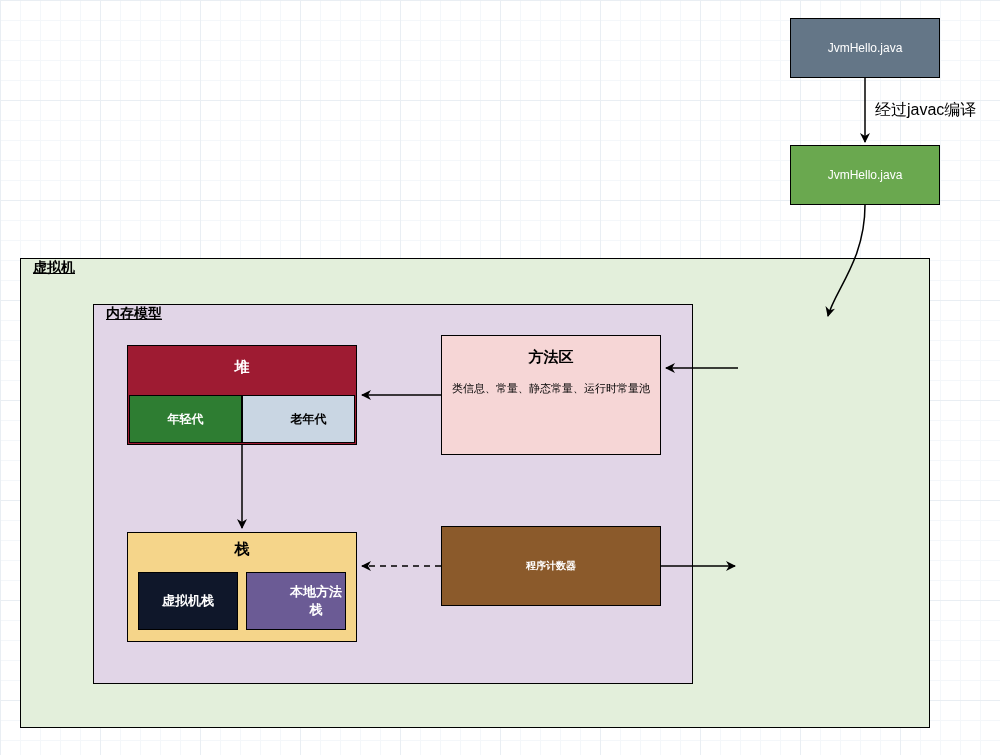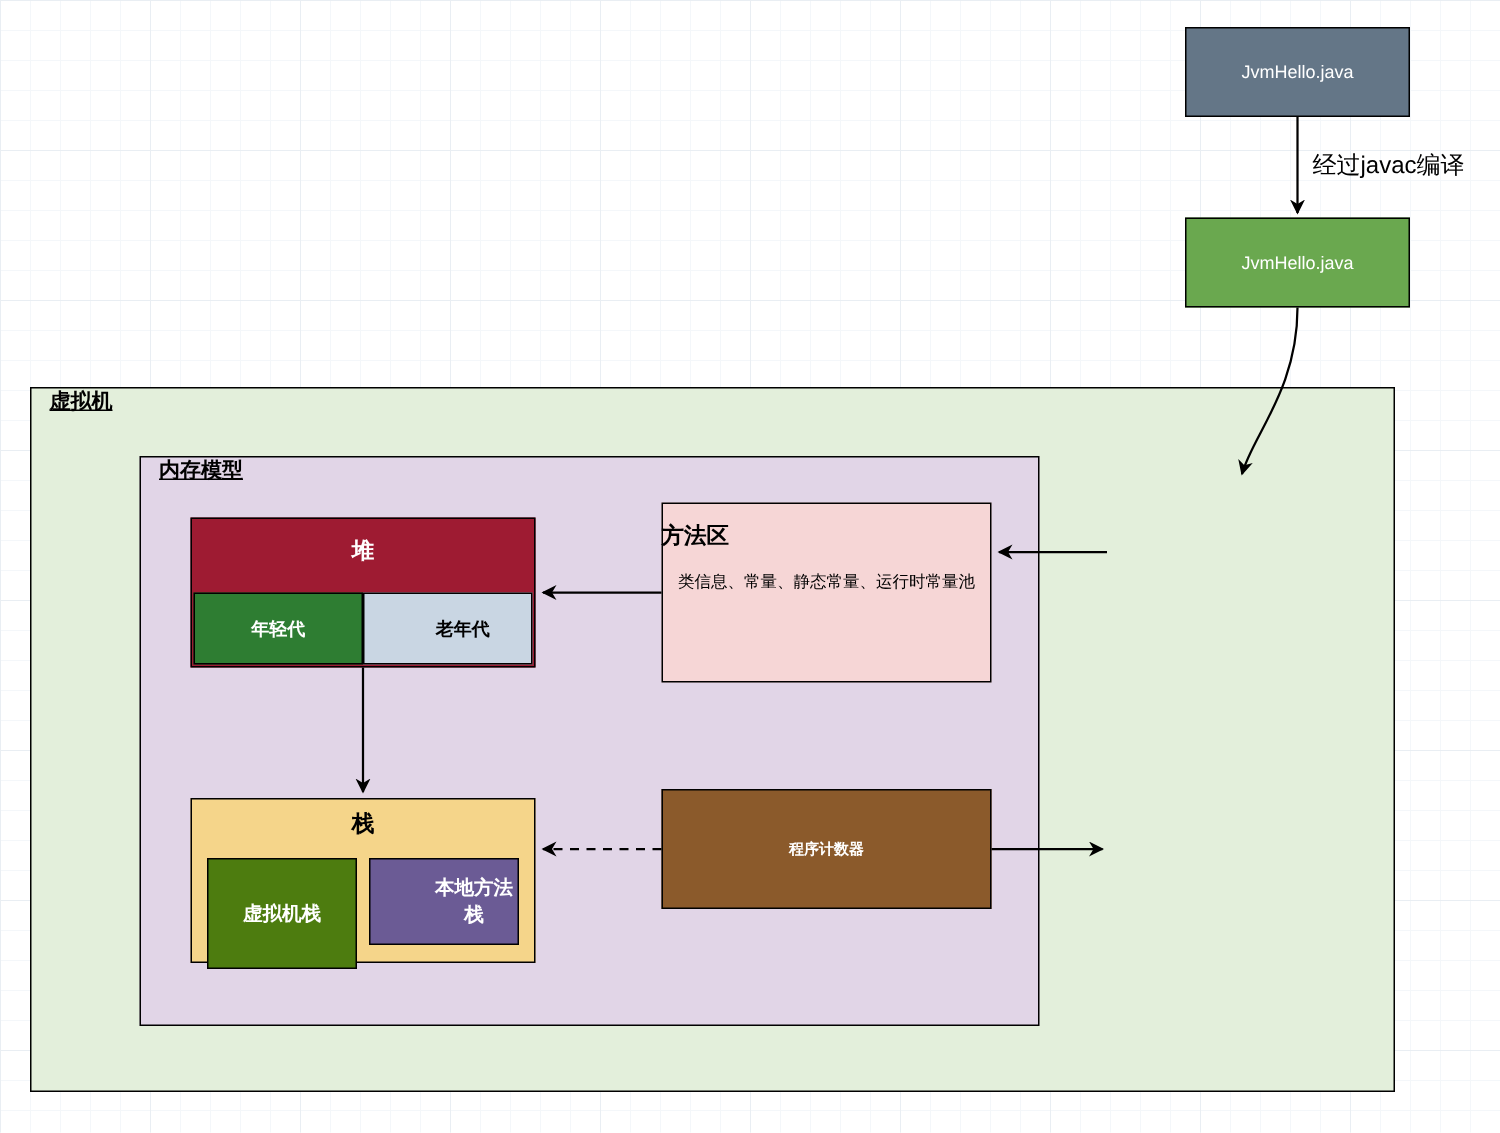--- a/index.html
+++ b/index.html
@@ -80,33 +80,33 @@
 </div>
 <div class="box" style="left:129px;top:395px;width:113px;height:48px;background:#2e7d32;border:1px solid #000;">
   <span class="label white bold">年轻代</span>
 </div>
 <div class="box" style="left:242px;top:395px;width:113px;height:48px;background:#c9d6e3;border:1px solid #000;padding-left:20px;">
   <span class="label bold">老年代</span>
 </div>
 
 <div class="box" style="left:441px;top:335px;width:220px;height:120px;background:#f6d6d6;border:1.5px solid #000;flex-direction:column;padding:8px;">
 </div>
-<div style="position:absolute;left:441px;top:348px;width:220px;font-weight:700;font-size:15px;">
+<div style="position:absolute;left:441px;top:348px;width:220px;text-align:center;font-weight:700;font-size:15px;">
   <span>方法区</span>
 </div>
 <div style="position:absolute;left:451px;top:380px;width:200px;text-align:center;font-size:11px;line-height:1.5;">
   <span>类信息、常量、静态常量、运行时常量池</span>
 </div>
 
 <div class="box" style="left:127px;top:532px;width:230px;height:110px;background:#f5d58a;border:1.5px solid #000;">
 </div>
 <div style="position:absolute;left:127px;top:540px;width:230px;text-align:center;font-weight:700;font-size:15px;">
   <span>栈</span>
 </div>
-<div class="box" style="left:138px;top:572px;width:100px;height:74px;background:#4d7c0f;border:1px solid #000;">
+<div class="box" style="left:138px;top:572px;width:100px;height:58px;background:#0f172a;border:1px solid #000;">
   <span class="label white bold" style="font-size:13px;">虚拟机栈</span>
 </div>
 <div class="box" style="left:246px;top:572px;width:100px;height:58px;background:#6b5b95;border:1px solid #000;padding-left:40px;">
   <span class="label white bold" style="font-size:13px;">本地方法栈</span>
 </div>
 
 <div class="box" style="left:441px;top:526px;width:220px;height:80px;background:#8b5a2b;border:1.5px solid #000;">
   <span class="label white bold" style="font-size:10px;">程序计数器</span>
 </div>
 

